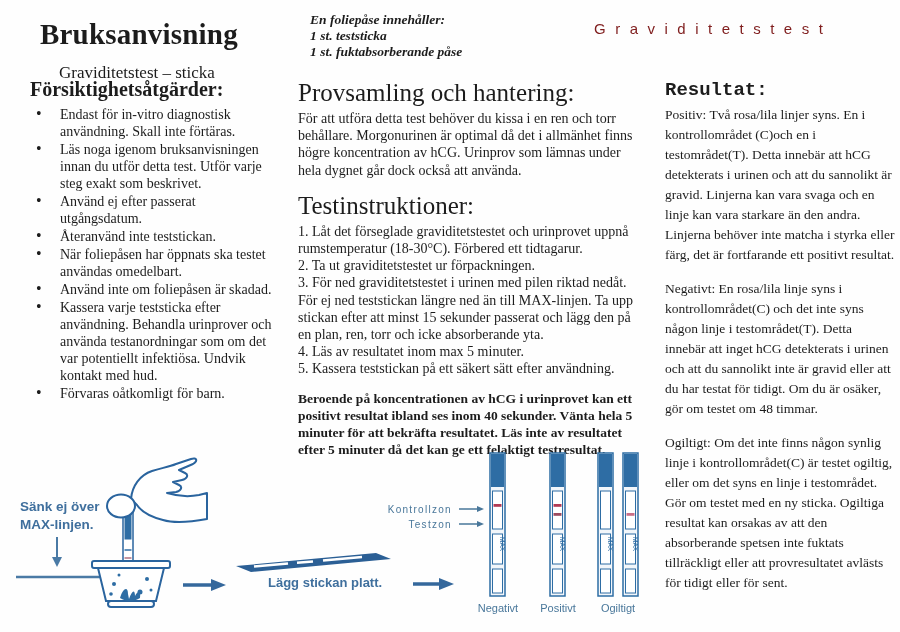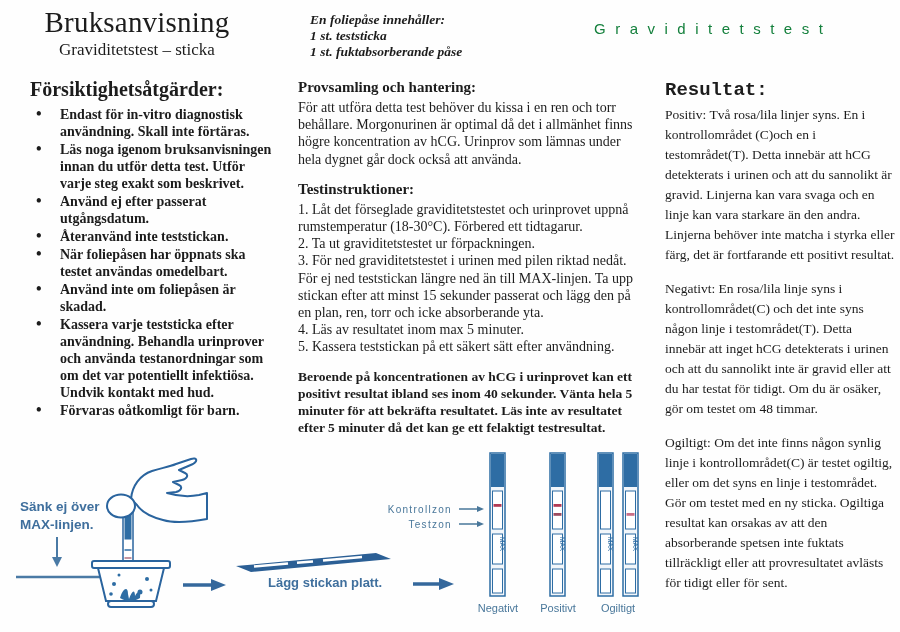--- a/index.html
+++ b/index.html
@@ -3,40 +3,40 @@
 <meta charset="utf-8">
 <style>
   html,body{margin:0;padding:0;background:#ffffff;}
   .page{
     position:relative;width:900px;height:632px;background:#fefefe;
     font-family:"Liberation Serif","DejaVu Serif",serif;color:#1c1c1c;
     overflow:hidden;
   }
   
   .title-block{position:absolute;left:28px;top:6px;width:218px;text-align:center;}
-  .title-block h1{margin:0;font-size:29px;font-weight:normal;letter-spacing:.2px;}
+  .title-block h1{margin:12px;font-size:29px;font-weight:bold;letter-spacing:.2px;}
   .subtitle{font-size:17px;margin-top:1px;}
   .contents-block{
     position:absolute;left:310px;top:12px;width:230px;
     font-style:italic;font-weight:600;font-size:13.5px;line-height:16px;
   }
   .brand{
     position:absolute;left:594px;top:20px;width:300px;
     font-family:"Liberation Sans","DejaVu Sans",sans-serif;
-    font-size:15px;letter-spacing:9.5px;color:#15803d;white-space:nowrap;
+    font-size:15px;letter-spacing:9.5px;color:#7f1d1d;white-space:nowrap;
   }
   
   .col{position:absolute;}
   .col-left{left:6px;top:66px;width:272px;}
   .col-left h2{margin:12px 0 5px 24px;font-size:20px;}
   .col-left ul{margin:0;padding:0 2px 0 24px;list-style:none;font-size:14px;line-height:17px;}
-  .col-left li{position:relative;padding-left:30px;margin-bottom:1px;font-weight:bold;}
+  .col-left li{position:relative;padding-left:30px;margin-bottom:1px;}
   .col-left li::before{content:"\2022";position:absolute;left:6px;top:-1px;font-size:16px;}
   .col-mid{left:298px;top:79px;width:346px;}
-  .col-mid h2{margin:0 0 3px 0;font-size:15px;font-weight:bold;}
+  .col-mid h2{margin:0 0 3px 0;font-size:25px;font-weight:normal;}
   .col-mid p{margin:0 0 13px 0;font-size:14px;line-height:17.2px;}
   .col-mid .step{font-size:14px;line-height:17.2px;}
   .col-mid .note{font-weight:bold;font-size:13.5px;line-height:17px;margin-top:12px;}
   .col-right{left:665px;top:79px;width:230px;}
   .col-right h2{margin:0 0 4px 0;font-size:19px;font-weight:bold;font-family:Liberation Mono, monospace;}
   .col-right p{margin:0 0 14px 0;font-size:13.5px;line-height:20px;}
   
   .diagram{position:absolute;left:0;top:435px;}
   .diagram text{font-family:"Liberation Sans","DejaVu Sans",sans-serif;}
 </style>

